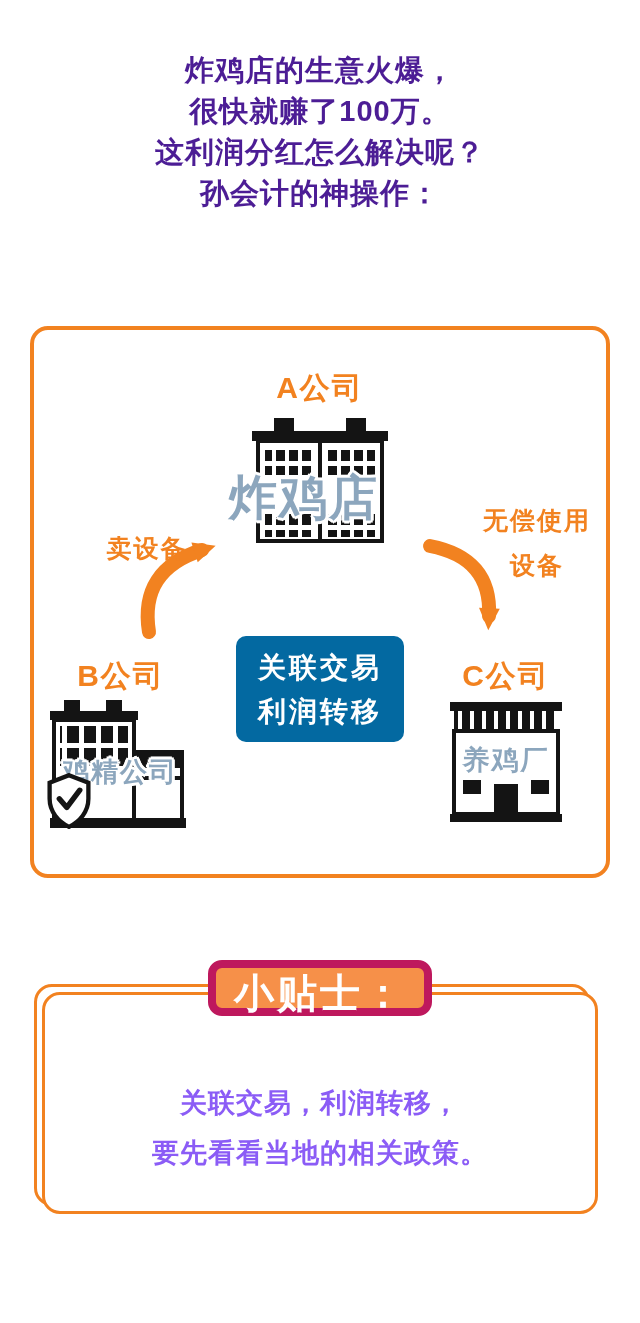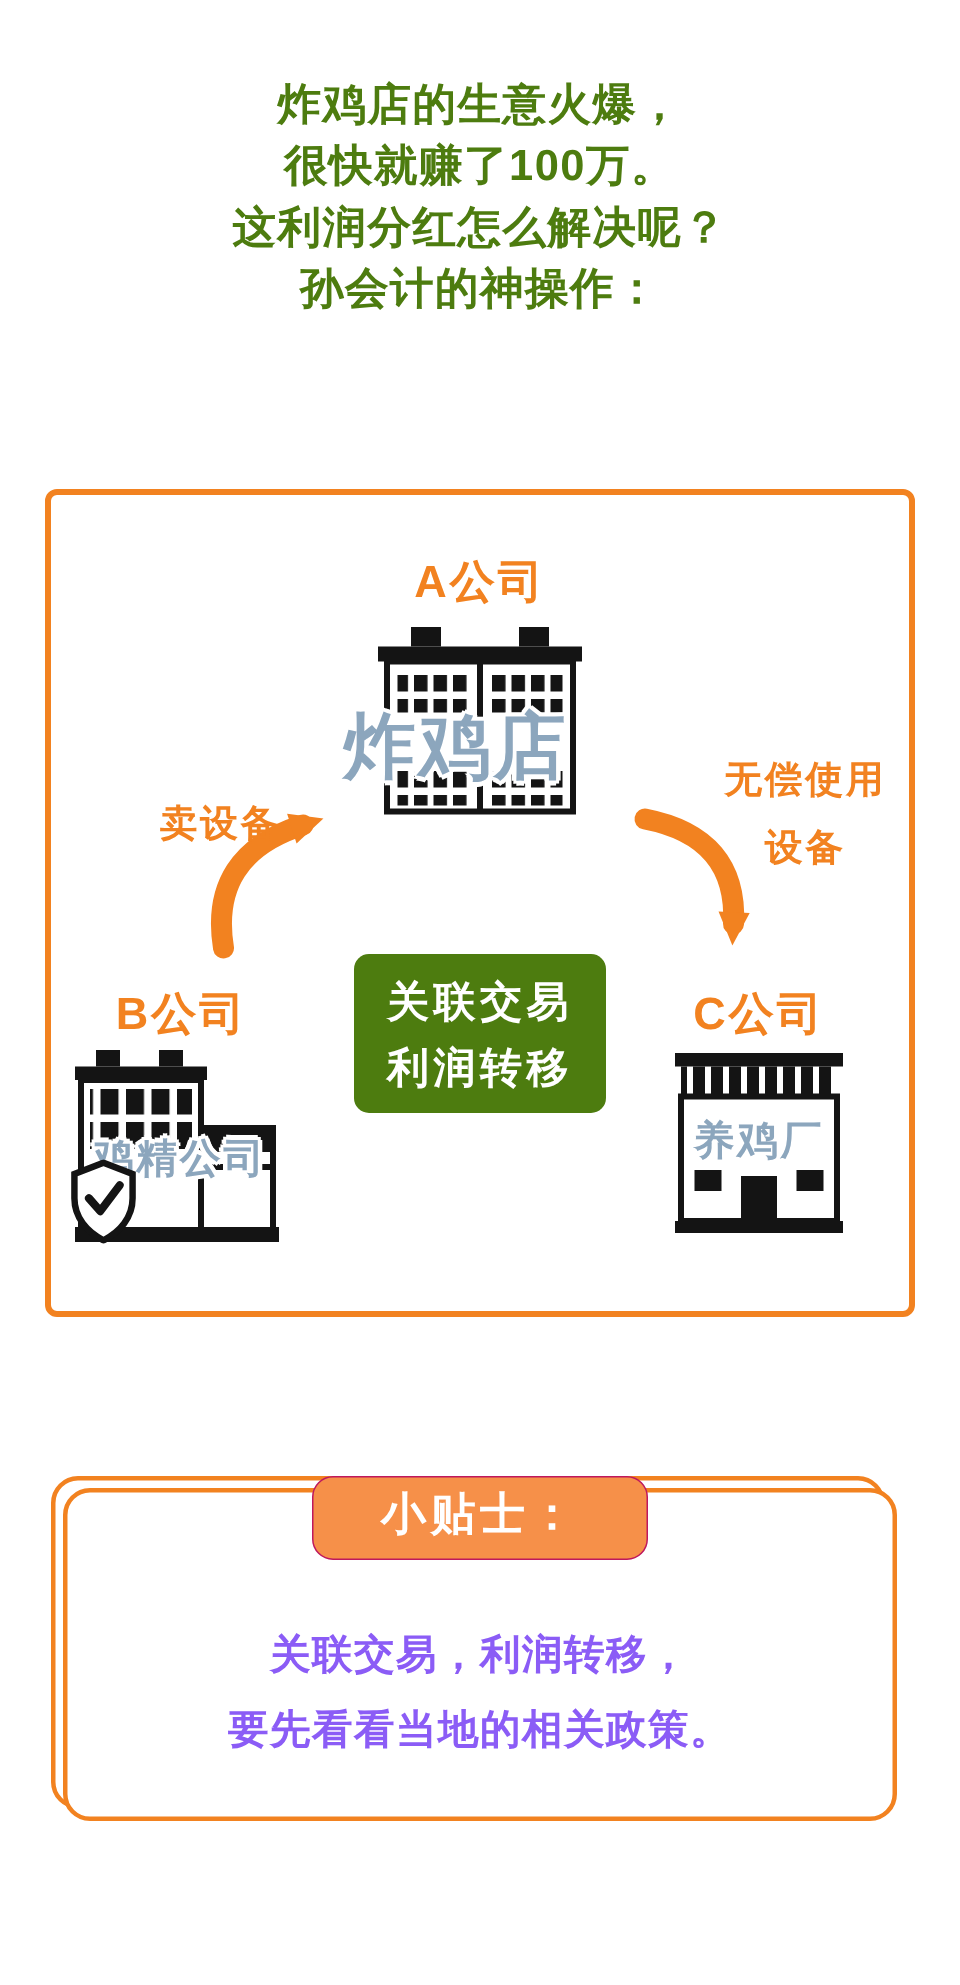--- a/index.html
+++ b/index.html
@@ -1,43 +1,43 @@
 <!DOCTYPE html>
 <html><head>
 <meta charset="utf-8">
 <style>
   * { margin:0; padding:0; box-sizing:border-box; }
   body { background:#ffffff; font-family:"Liberation Sans", sans-serif; }
   .page { position:relative; width:640px; height:1323px; margin:0 auto; background:#ffffff; overflow:hidden; }
 
   
   .intro { position:absolute; top:50px; left:0; width:640px; text-align:center;
-           font-size:29px; font-weight:bold; color:#4d7c0f; line-height:41px; letter-spacing:1px; }
+           font-size:29px; font-weight:bold; color:#4c1d95; line-height:41px; letter-spacing:1px; }
 
   
   .panel { position:absolute; left:30px; top:326px; width:580px; height:552px;
-           border:4px solid #F28220; border-radius:8px; }
+           border:4px solid #F28220; border-radius:18px; }
   .panel .abs { position:absolute; }
   .co-label { font-size:30px; font-weight:bold; color:#F28220; text-align:center; letter-spacing:2px; }
   .steel-name { font-weight:bold; color:#8CA6BD; text-align:center; letter-spacing:2px;
     text-shadow:-2px -2px 0 #fff, 2px -2px 0 #fff, -2px 2px 0 #fff, 2px 2px 0 #fff,
                 -3px 0 0 #fff, 3px 0 0 #fff, 0 -3px 0 #fff, 0 3px 0 #fff; }
   .arrow-label { font-size:25px; font-weight:bold; color:#F28220; text-align:center; letter-spacing:2px; }
   .center-box { position:absolute; left:202px; top:306px; width:168px; height:106px;
-                background:#4d7c0f; border-radius:10px; color:#ffffff; font-size:28px; font-weight:bold;
+                background:#0369a1; border-radius:10px; color:#ffffff; font-size:28px; font-weight:bold;
                 text-align:center; line-height:44px; padding-top:10px; letter-spacing:3px; }
 
   
   .tip-back { position:absolute; left:34px; top:984px; width:556px; height:222px;
               background:#ffffff; border:3px solid #F28220; border-radius:18px; }
   .tip-card { position:absolute; left:42px; top:992px; width:556px; height:222px;
               background:#ffffff; border:3px solid #F28220; border-radius:18px; }
   .tip-badge { position:absolute; left:208px; top:960px; width:224px; height:56px;
-               background:#F69049; border:1px solid #be185d; border-radius:14px;
-               color:#ffffff; font-size:30px; font-weight:bold; text-align:center; line-height:50px; letter-spacing:3px;margin-top:24px; }
+               background:#F69049; border:8px solid #be185d; border-radius:14px;
+               color:#ffffff; font-size:40px; font-weight:bold; text-align:center; line-height:50px; letter-spacing:3px; }
   .tip-text { position:absolute; left:42px; top:1078px; width:556px; text-align:center;
               font-size:27px; font-weight:bold; color:#8b5cf6; line-height:50px; letter-spacing:1px; }
 </style>
 </head>
 <body>
 
 <div class="page">
 
   <div class="intro">
     <div>炸鸡店的生意火爆，</div>

